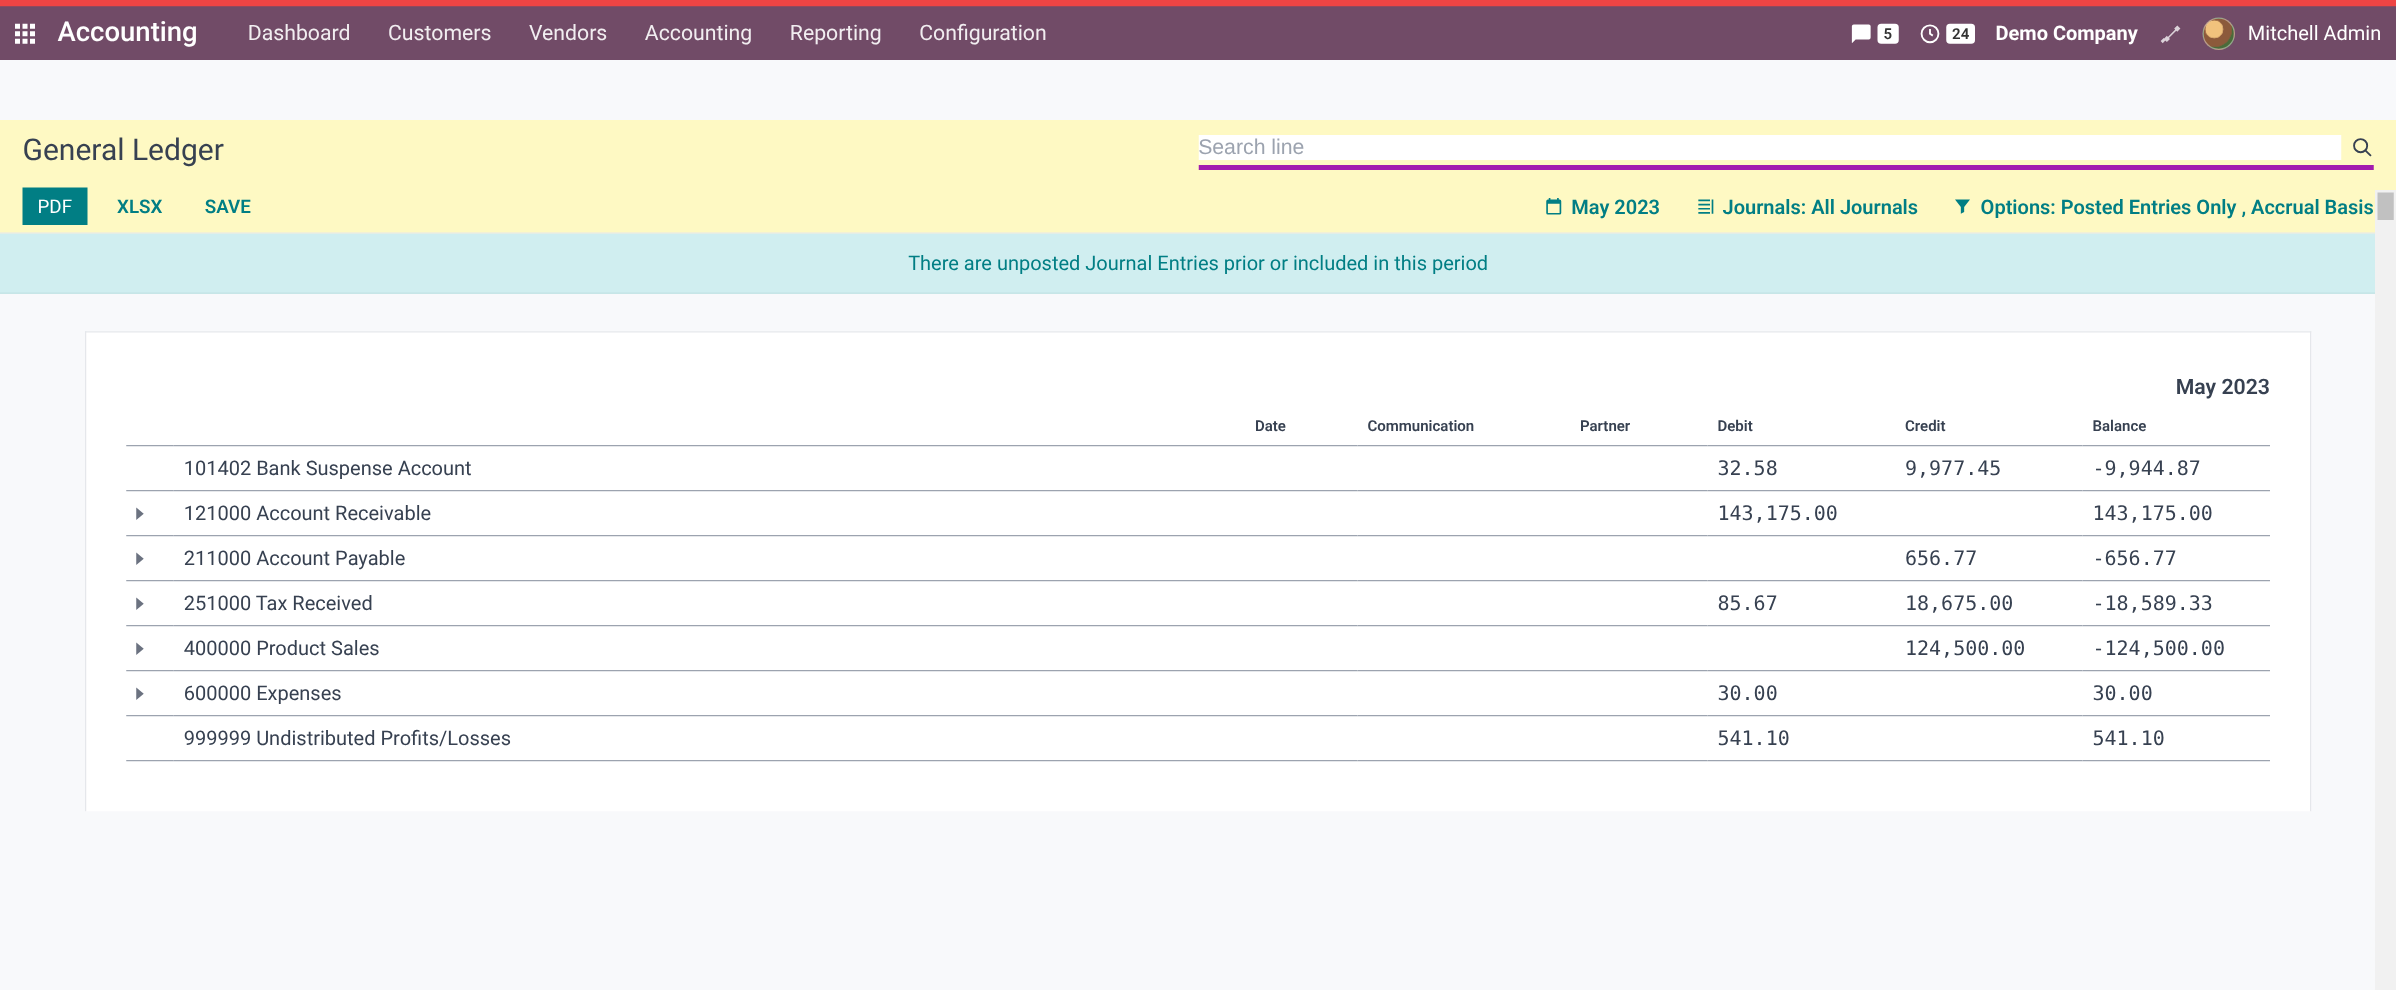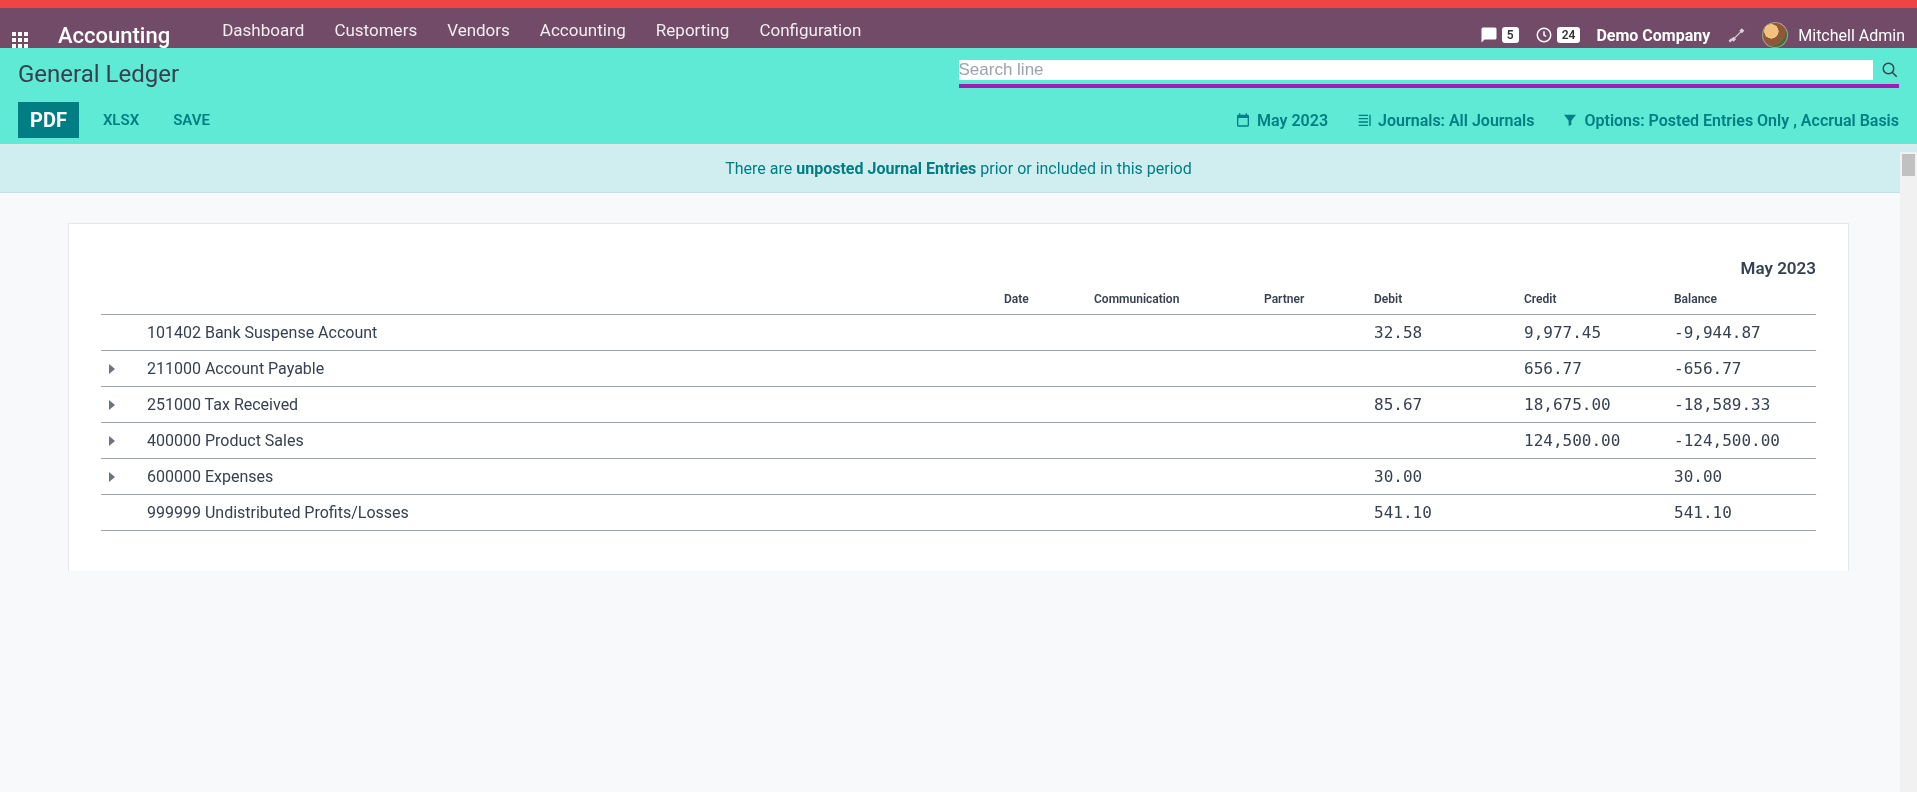--- a/index.html
+++ b/index.html
@@ -10,24 +10,24 @@
     font-size: 15px;
     overflow-x: hidden;
   }
 
   
   .topbar {
     background: #714B67;
     color: #ffffff;
     height: 48px;
     display: flex;
-    align-items: flex-end;
+    align-items: center;
     padding: 0 12px;
-    border-top: 8px solid #ef4444;
-    gap: 16px;
+    border-top: 5px solid #ef4444;
+    gap: 4px;
   }
   .apps-icon {
     display: grid;
     grid-template-columns: repeat(3, 4px);
     grid-template-rows: repeat(3, 4px);
     gap: 2px;
     margin-right: 14px;
     cursor: pointer;
   }
   .apps-icon span { background: #fff; width: 4px; height: 4px; display: block; }
@@ -59,24 +59,24 @@
   .tool-icon { width: 20px; height: 20px; cursor: pointer; }
   .avatar {
     width: 26px; height: 26px; border-radius: 50%;
     background: radial-gradient(circle at 35% 35%, #f1c27d 32%, #8c5a3b 33% 64%, #4a6b3a 65%);
     border: 1px solid rgba(255,255,255,0.4);
   }
   .username { color: #fff; font-size: 16px; cursor: pointer; margin-left: -6px; }
 
   
   .subheader {
-    background: #5eead4;
+    background: #fef9c3;
     padding: 10px 18px 6px 18px;
     border-bottom: 1px solid #e5e7eb;
-    display: flex; align-items: flex-end; flex-wrap: wrap;
+    display: flex; align-items: flex-start; flex-wrap: wrap; margin-top: 48px;
   }
   .page-title {
     font-size: 24px; color: #374151;
     width: 50%;
   }
   .search-wrap {
     width: 50%; display: flex; align-items: center; gap: 8px;
     border-bottom: 4px solid #a21caf;
     padding: 2px 0 4px 0;
   }
@@ -87,21 +87,21 @@
   .search-input::placeholder { color: #9ca3af; }
   .search-icon { width: 18px; height: 18px; color: #4b5563; cursor: pointer; }
 
   .row2 {
     width: 100%; display: flex; align-items: center;
     padding-top: 14px;
   }
   .export-group { display: flex; align-items: center; gap: 14px; }
   .pdf-btn {
     background: #017E84; color: #fff; padding: 6px 12px;
-    font-size: 20px; font-weight: 700; cursor: pointer;
+    font-size: 15px; font-weight: 400; cursor: pointer;
   }
   .xlsx-btn, .save-btn {
     color: #017E84; font-size: 15px; font-weight: 600;
     padding: 6px 10px; cursor: pointer;
   }
   .filters-group {
     margin-left: auto; display: flex; align-items: center; gap: 28px;
   }
   .filter {
     display: flex; align-items: center; gap: 6px;
@@ -111,21 +111,21 @@
 
   
   .banner {
     background: #d0eef0;
     color: #017E84;
     text-align: center;
     padding: 14px;
     font-size: 16px;
     border-bottom: 1px solid #c1e2e4;
   }
-  .banner strong { font-weight: 700; }
+  .banner strong { font-weight: 400; }
 
   
   .report-wrap {
     padding: 30px 68px 30px 68px;
   }
   .report-panel {
     background: #fff;
     border-top: 1px solid #e5e7eb;
     border-left: 1px solid #e5e7eb;
     border-right: 1px solid #e5e7eb;
@@ -297,20 +297,30 @@
             <td>101402 Bank Suspense Account</td>
             <td></td>
             <td></td>
             <td></td>
             <td class="num mono">32.58</td>
             <td class="num mono">9,977.45</td>
             <td class="num mono neg">-9,944.87</td>
           </tr>
           <tr>
             <td><span class="expander"></span></td>
+            <td>121000 Account Receivable</td>
+            <td></td>
+            <td></td>
+            <td></td>
+            <td class="num mono">143,175.00</td>
+            <td class="num mono"></td>
+            <td class="num mono">143,175.00</td>
+          </tr>
+          <tr>
+            <td><span class="expander"></span></td>
             <td>211000 Account Payable</td>
             <td></td>
             <td></td>
             <td></td>
             <td class="num mono"></td>
             <td class="num mono">656.77</td>
             <td class="num mono neg">-656.77</td>
           </tr>
           <tr>
             <td><span class="expander"></span></td>

